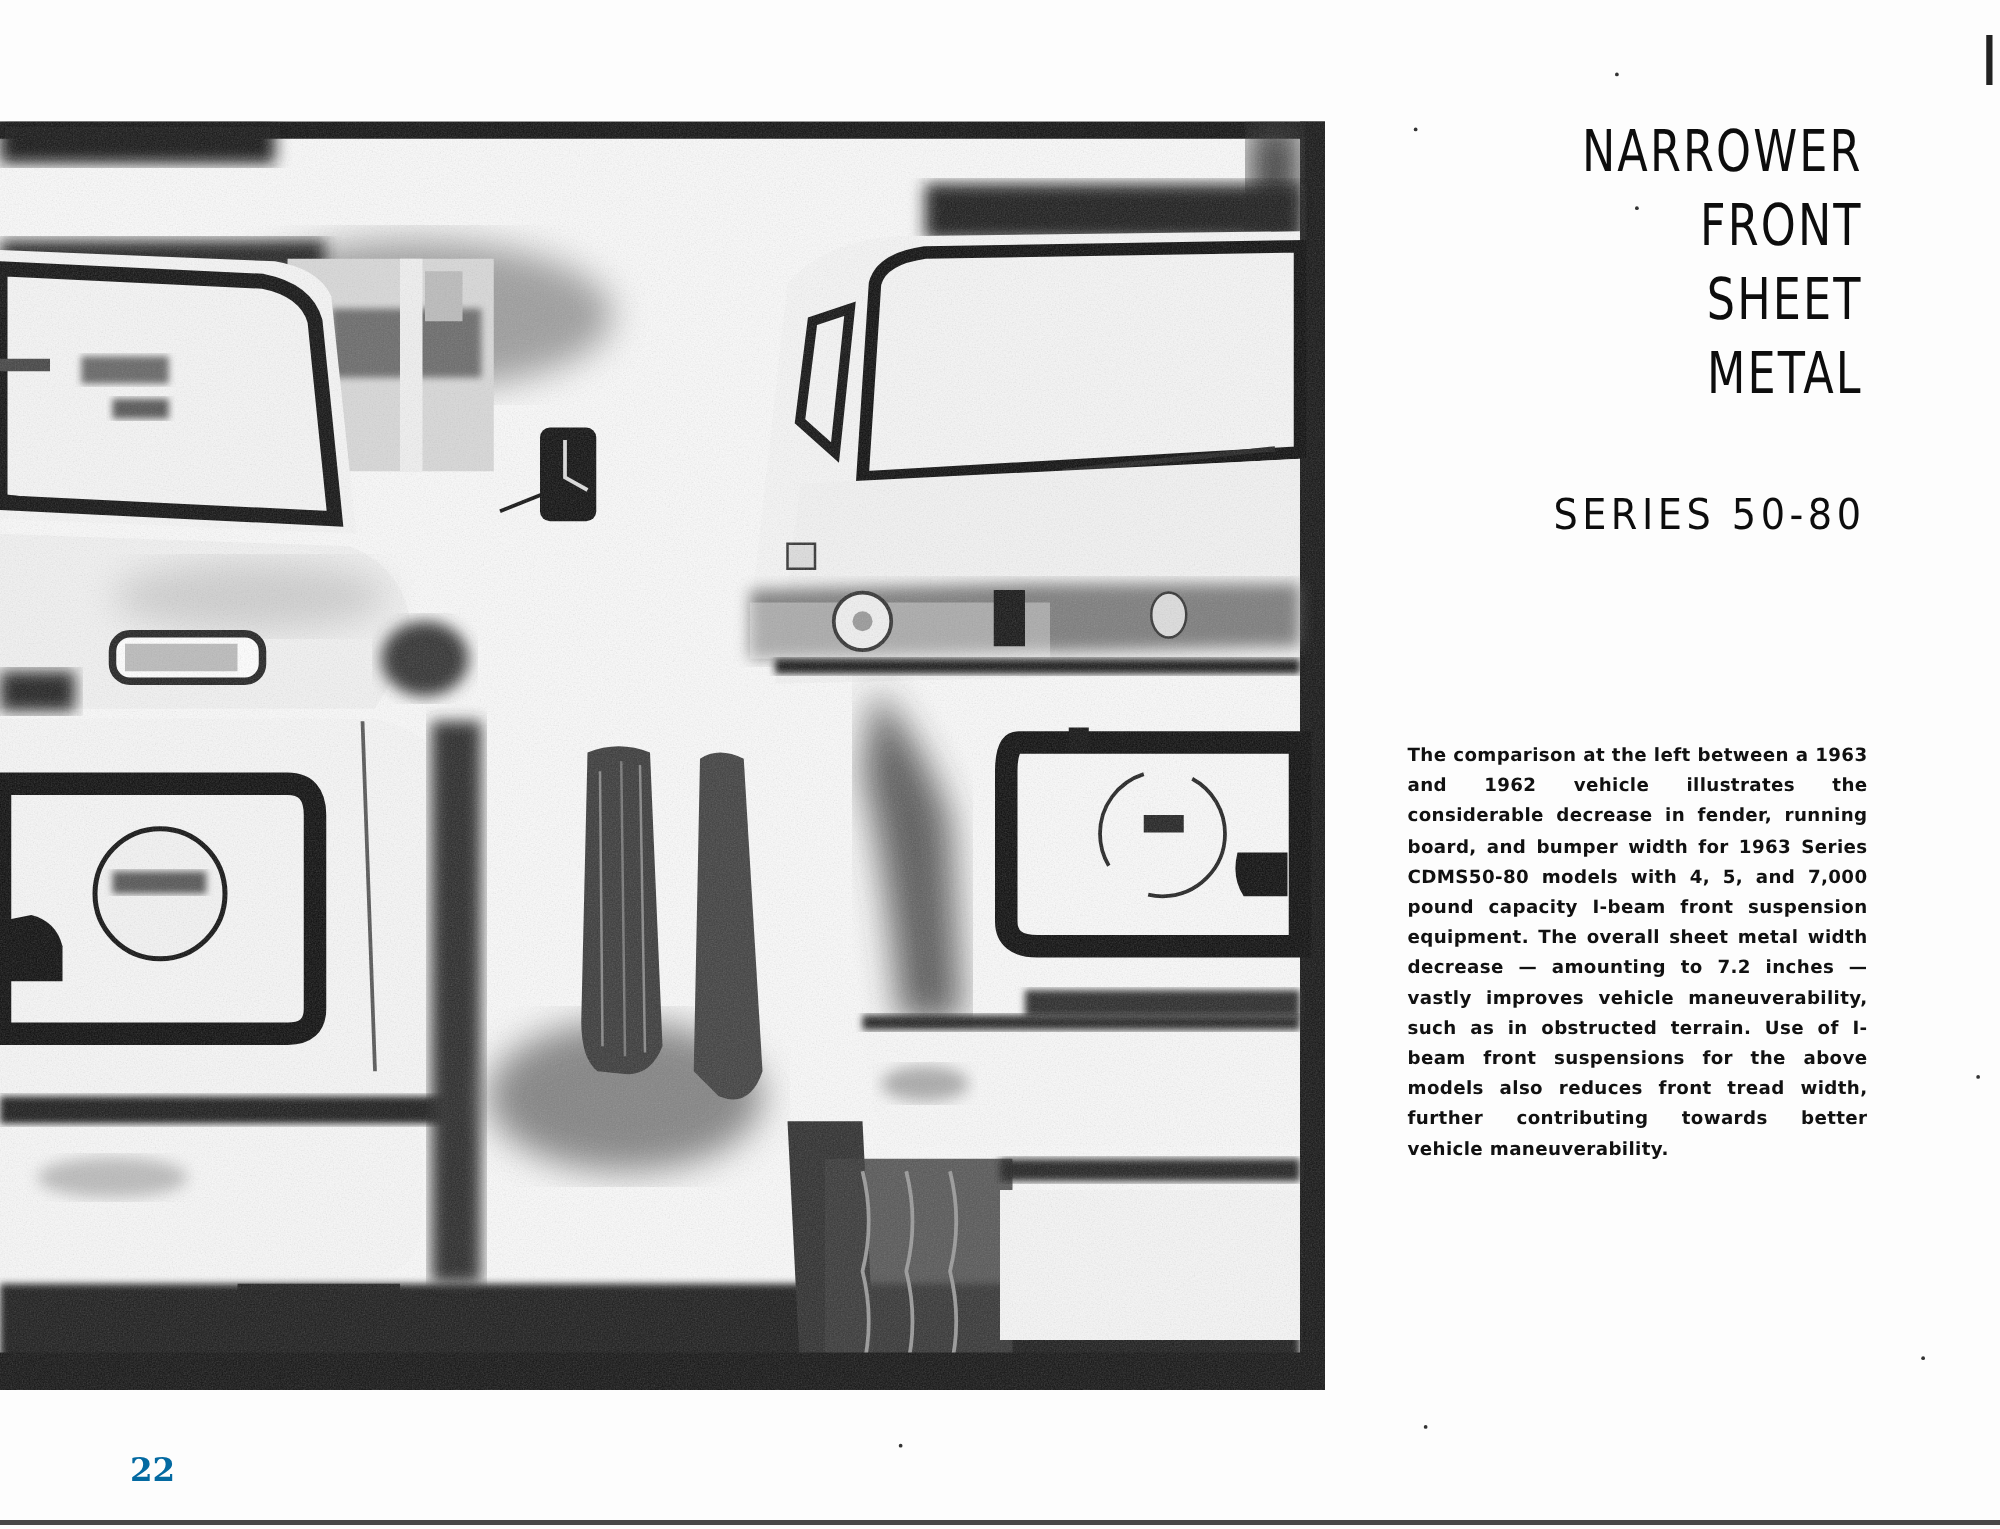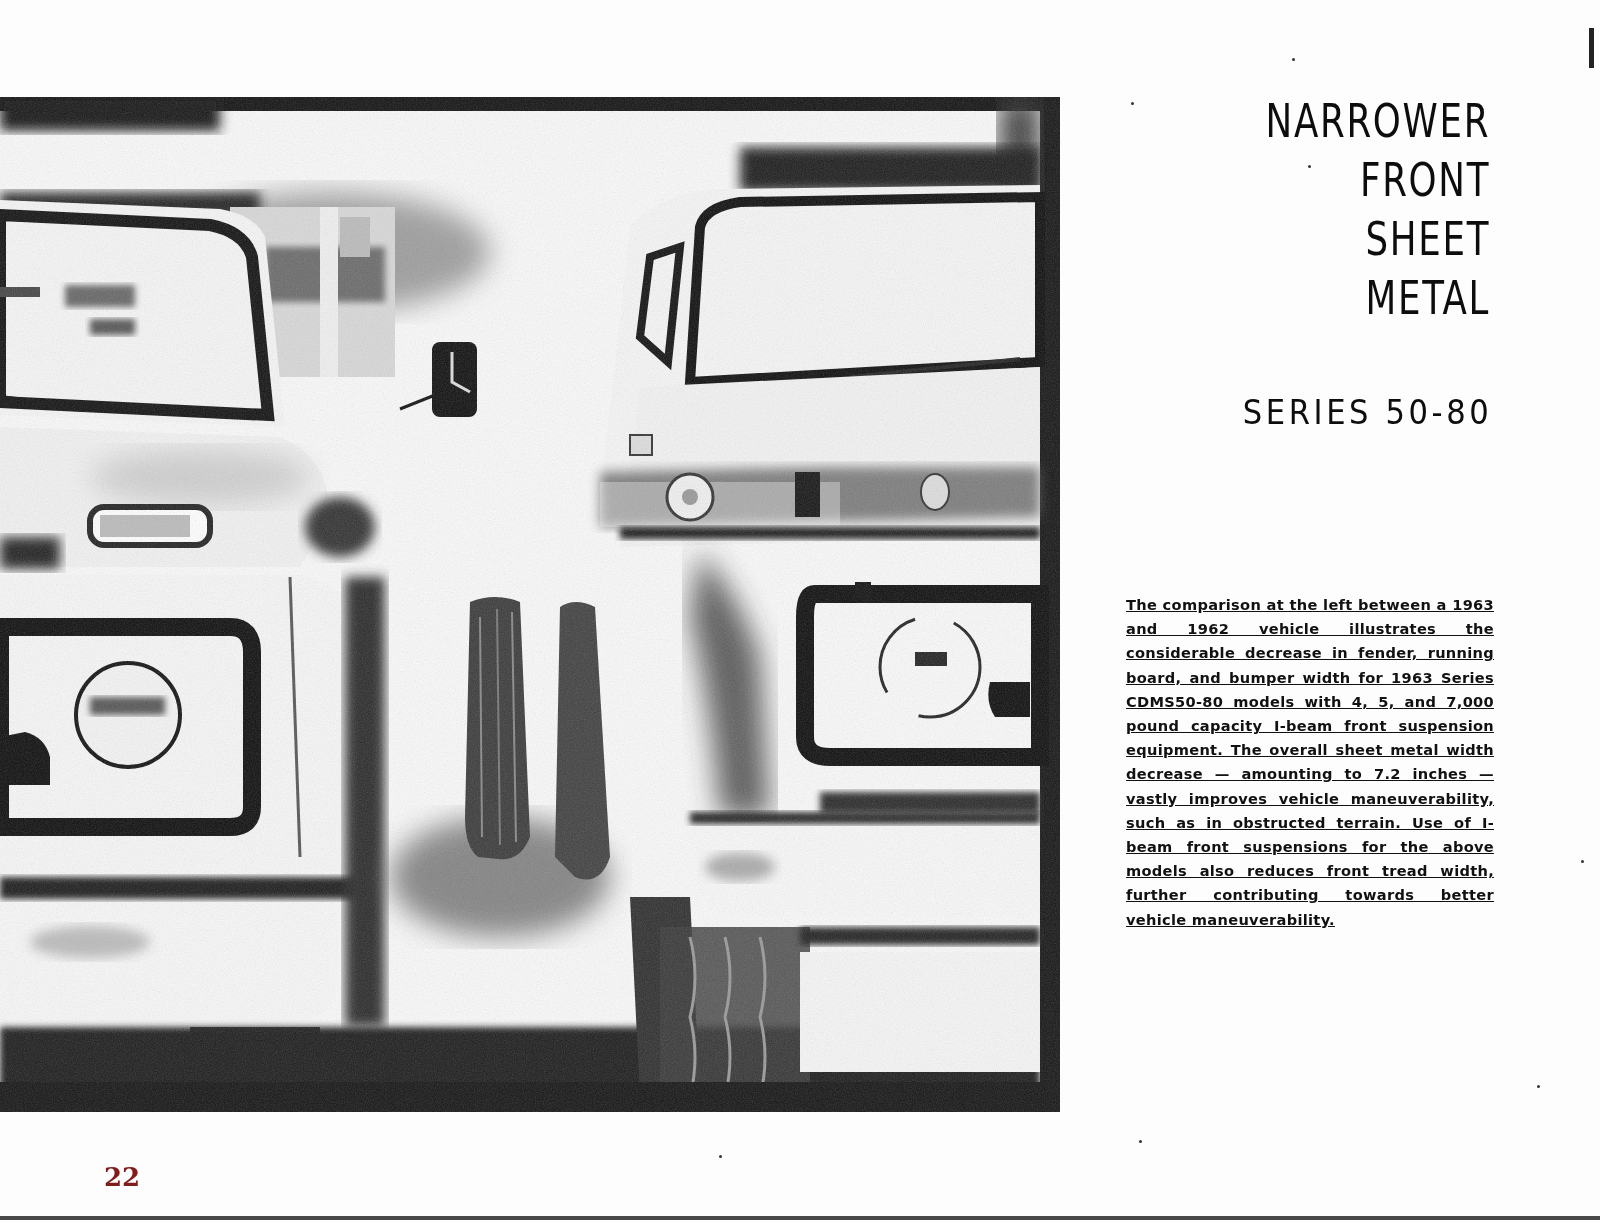--- a/index.html
+++ b/index.html
@@ -72,31 +72,31 @@
       top: 593px;
       width: 368px;
       font-family: "DejaVu Sans", sans-serif;
       font-weight: 700;
       font-size: 14.6px;
       line-height: 24.2px;
       text-align: justify;
       color: #111;
       letter-spacing: 0.3px;
     }
-    .body-copy p { margin: 0; text-decoration: underline; }
+    .body-copy p { margin: 0; }
     .body-copy p + p { text-indent: 24px; }
     
     .page-number {
       position: absolute;
       left: 104px;
       top: 1162px;
       font-family: "DejaVu Serif", serif;
       font-weight: 700;
       font-size: 26px;
-      color: #7f1d1d;
+      color: #0369a1;
     }
     
     .scan-line-bottom {
       position: absolute;
       left: 0;
       right: 0;
       top: 1216px;
       height: 4px;
       background: #1a1a1a;
       opacity: 0.8;

